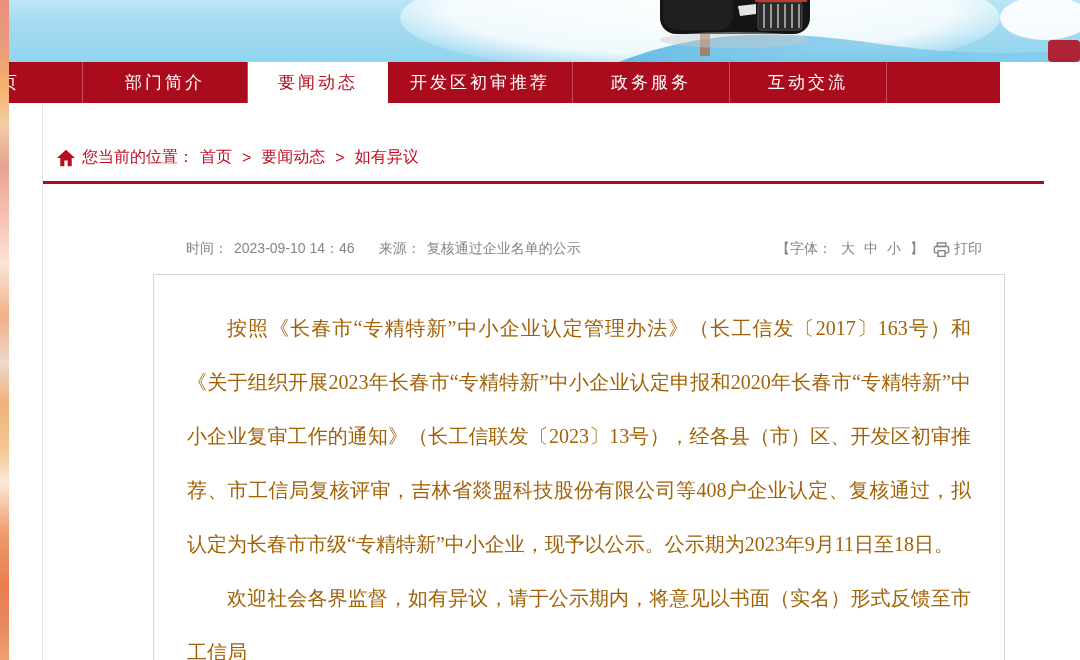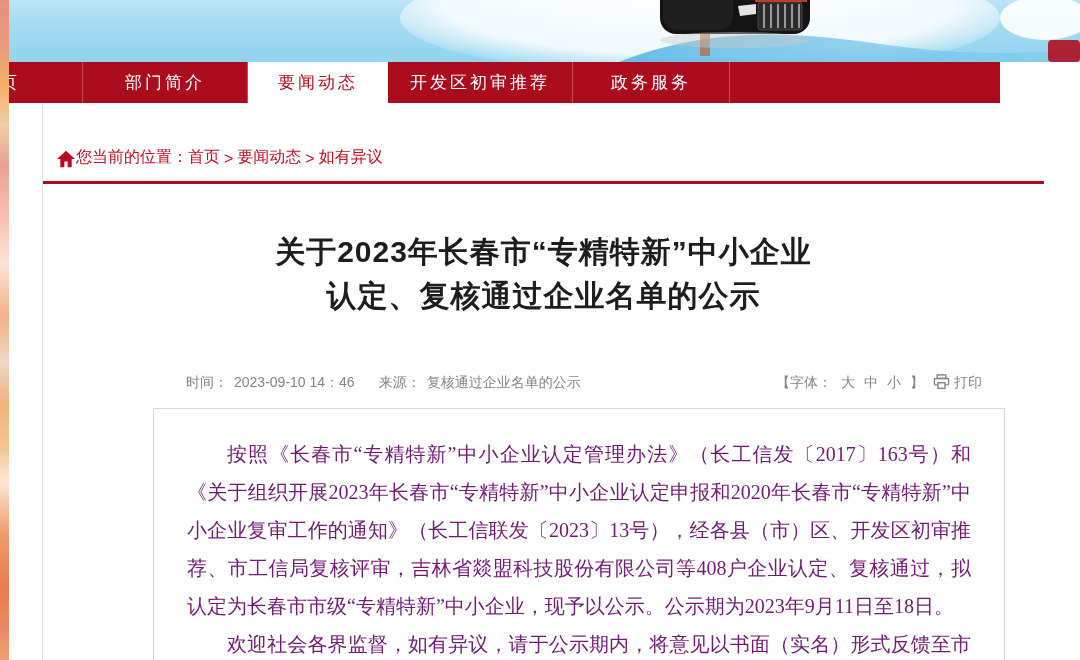--- a/index.html
+++ b/index.html
@@ -26,41 +26,41 @@
   .nav-item.active { background:#ffffff; color:#b60d1f; border-right:none; }
   .w1{width:83px} .w2{width:165px} .w3{width:140px} .w4{width:185px}
   .w5{width:157px} .w6{width:157px} .w7{width:157px}
   .nav-fill { flex:1; height:41px; }
 
   
   .page { margin-left:42px; width:1002px; min-height:557px; background:#ffffff;
     border-left:1px solid #e3e3e3; }
 
   
-  .crumbbar { display:flex; align-items:flex-end; padding:44px 0 13px 13px;
+  .crumbbar { display:flex; align-items:center; gap:6px; padding:44px 0 13px 13px;
     border-bottom:3px solid #ab0c1d; color:#c30d23; font-size:16px; }
   .crumbbar .sep { margin:0 4px; }
   .home-ico { width:20px; height:18px; display:inline-block; }
 
   
   .title { margin-top:46px; text-align:center; color:#1d1d1d; font-size:30px;
     font-weight:bold; line-height:44px; letter-spacing:1px; }
   .meta { display:flex; justify-content:space-between; margin-top:56px;
     padding:0 62px 0 143px; color:#848484; font-size:14px; }
   .meta-left span { margin-right:6px; }
   .meta-src { margin-left:18px;font-family:Liberation Mono, monospace; }
   .meta-right { display:flex; align-items:center; gap:9px; }
   .fs-btn { cursor:pointer; }
-  .print { display:flex; align-items:flex-start; gap:4px; cursor:pointer; }
+  .print { display:flex; align-items:flex-end; gap:4px; cursor:pointer; }
   .print svg { display:block; }
 
   .content-box { margin:16px 0 0 110px; width:852px; border:1px solid #d6d6d6;
     padding:26px 33px 80px 33px; }
   .content-box p { font-family:"Liberation Serif","DejaVu Serif",serif;
-    font-size:20px; line-height:38px; color:#701a75; text-indent:2em;
+    font-size:20px; line-height:54px; color:#a16207; text-indent:2em;
     text-align:justify; }
 </style>
 </head>
 <body>
 
 <div class="left-strip"></div>
 
 <div class="banner">
   <svg width="1080" height="62" viewBox="0 0 1080 62">
     <defs>
@@ -107,43 +107,42 @@
   </div>
   <div class="nav-item active w3">
     <span>要闻动态</span>
   </div>
   <div class="nav-item w4">
     <span>开发区初审推荐</span>
   </div>
   <div class="nav-item w5">
     <span>政务服务</span>
   </div>
+  <div class="nav-item w7">
+    <span>互动交流</span>
+  </div>
   <div class="nav-fill"></div>
 </div>
 
 <div class="page">
 
   <div class="crumbbar">
     <span class="home-ico">
       <svg width="20" height="18" viewBox="0 0 24 22">
         <path d="M12 1 L23 11 H19 V21 H14 V14 H10 V21 H5 V11 H1 Z" fill="#b60d1f"></path>
       </svg>
     </span>
     <span>您当前的位置：</span>
     <a>首页</a>
     <span class="sep">&gt;</span>
     <a>要闻动态</a>
     <span class="sep">&gt;</span>
     <a>如有异议</a>
   </div>
 
-  <h1 class="title">
-    <span style="display:block">关于2023年长春市“专精特新”中小企业</span>
-    <span style="display:block">认定、复核通过企业名单的公示</span>
-  </h1>
 
   <div class="meta">
     <div class="meta-left">
       <span>时间：</span><span>2023-09-10 14：46</span><span class="meta-src">来源：</span><span>复核通过企业名单的公示</span>
     </div>
     <div class="meta-right">
       <span>【字体：</span>
       <span class="fs-btn">大</span>
       <span class="fs-btn">中</span>
       <span class="fs-btn">小</span>

